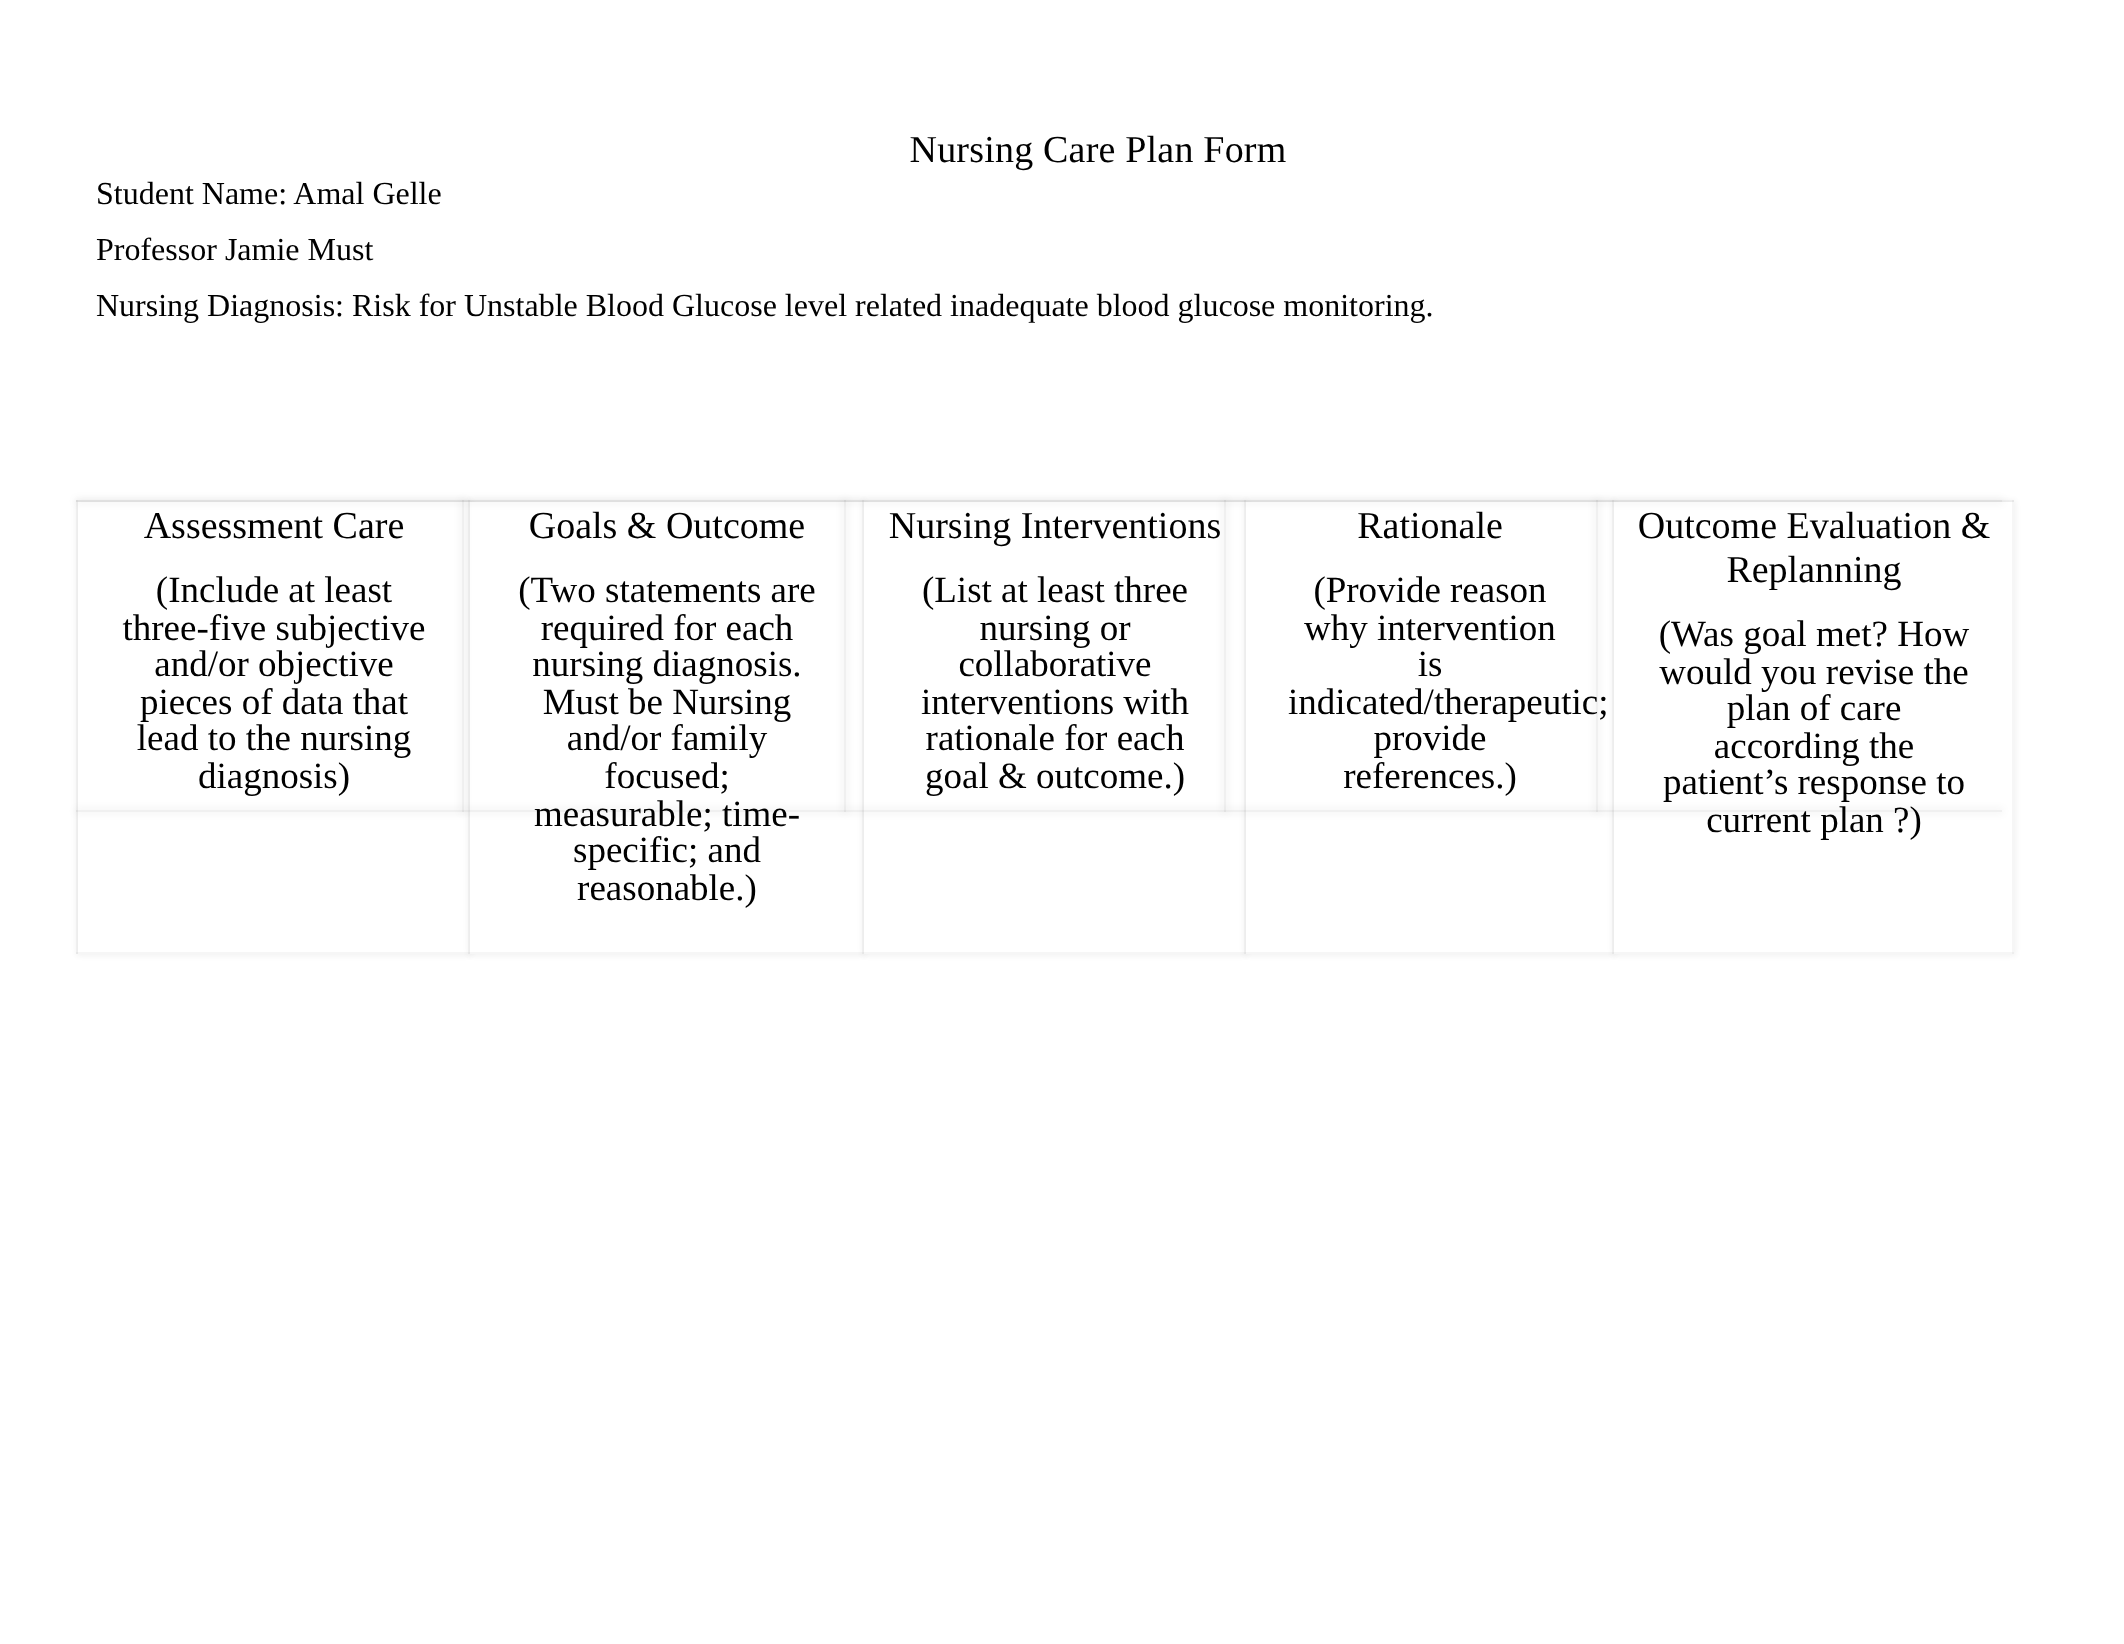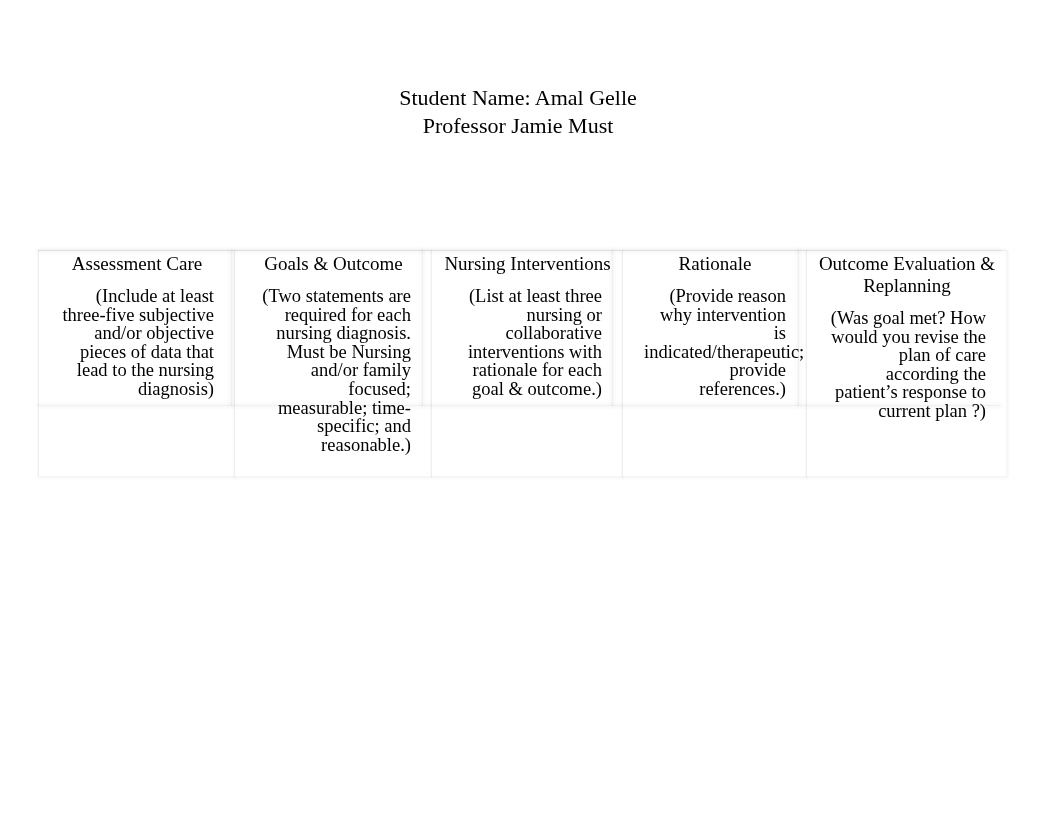--- a/index.html
+++ b/index.html
@@ -39,24 +39,23 @@
     box-sizing: border-box;
   }
 
   .meta-block {
     position: absolute;
     left: 48px;
     top: 84px;
     width: 940px;
   }
   .meta-line {
-    font-size: 22px;
+    font-size: 16px;
     line-height: 28.2px;
     white-space: pre;
-    text-align: center;
   }
   .meta-line.indent {
     padding-left: 11px;
   }
 
   
   .care-table {
     position: absolute;
     left: 38px;
     top: 250px;
@@ -79,21 +78,21 @@
     box-sizing: border-box;
   }
   .col-head {
     text-align: center;
     font-size: 19px;
     line-height: 22px;
     margin: 0 0 1px 0;
     white-space: pre-line;
   }
   .col-desc {
-    text-align: right;
+    text-align: center;
     font-size: 18.5px;
     line-height: 18.6px;
     margin: 12px;
   }
 
   .c1 { width: 195px; }
   .c2 { width: 196px; }
   .c3 { width: 190px; }
   .c4 { width: 183px; }
   .c5 { width: 199px; }
@@ -114,24 +113,26 @@
     height: 1px;
     background: rgba(0,0,0,0.06);
     box-shadow: 0 0 4px 1px rgba(0,0,0,0.05);
   }
 </style>
 </head>
 <body>
 
 <div class="page">
 
+  <div class="doc-title">Nursing Care Plan Form</div>
 
   <div class="meta-block">
     <div class="meta-line">Student Name: Amal Gelle</div>
     <div class="meta-line">Professor Jamie Must</div>
+    <div class="meta-line">Nursing Diagnosis: Risk for Unstable Blood Glucose level related inadequate blood glucose monitoring.</div>
   </div>
 
   <table class="care-table">
     <tbody>
         <tr>
       <td class="c1">
         <div class="cell-inner">
           <div class="col-head">Assessment Care</div>
           <div class="col-desc">(Include  at least three-five subjective and/or objective pieces of data that lead to the nursing diagnosis)</div>
         </div>

